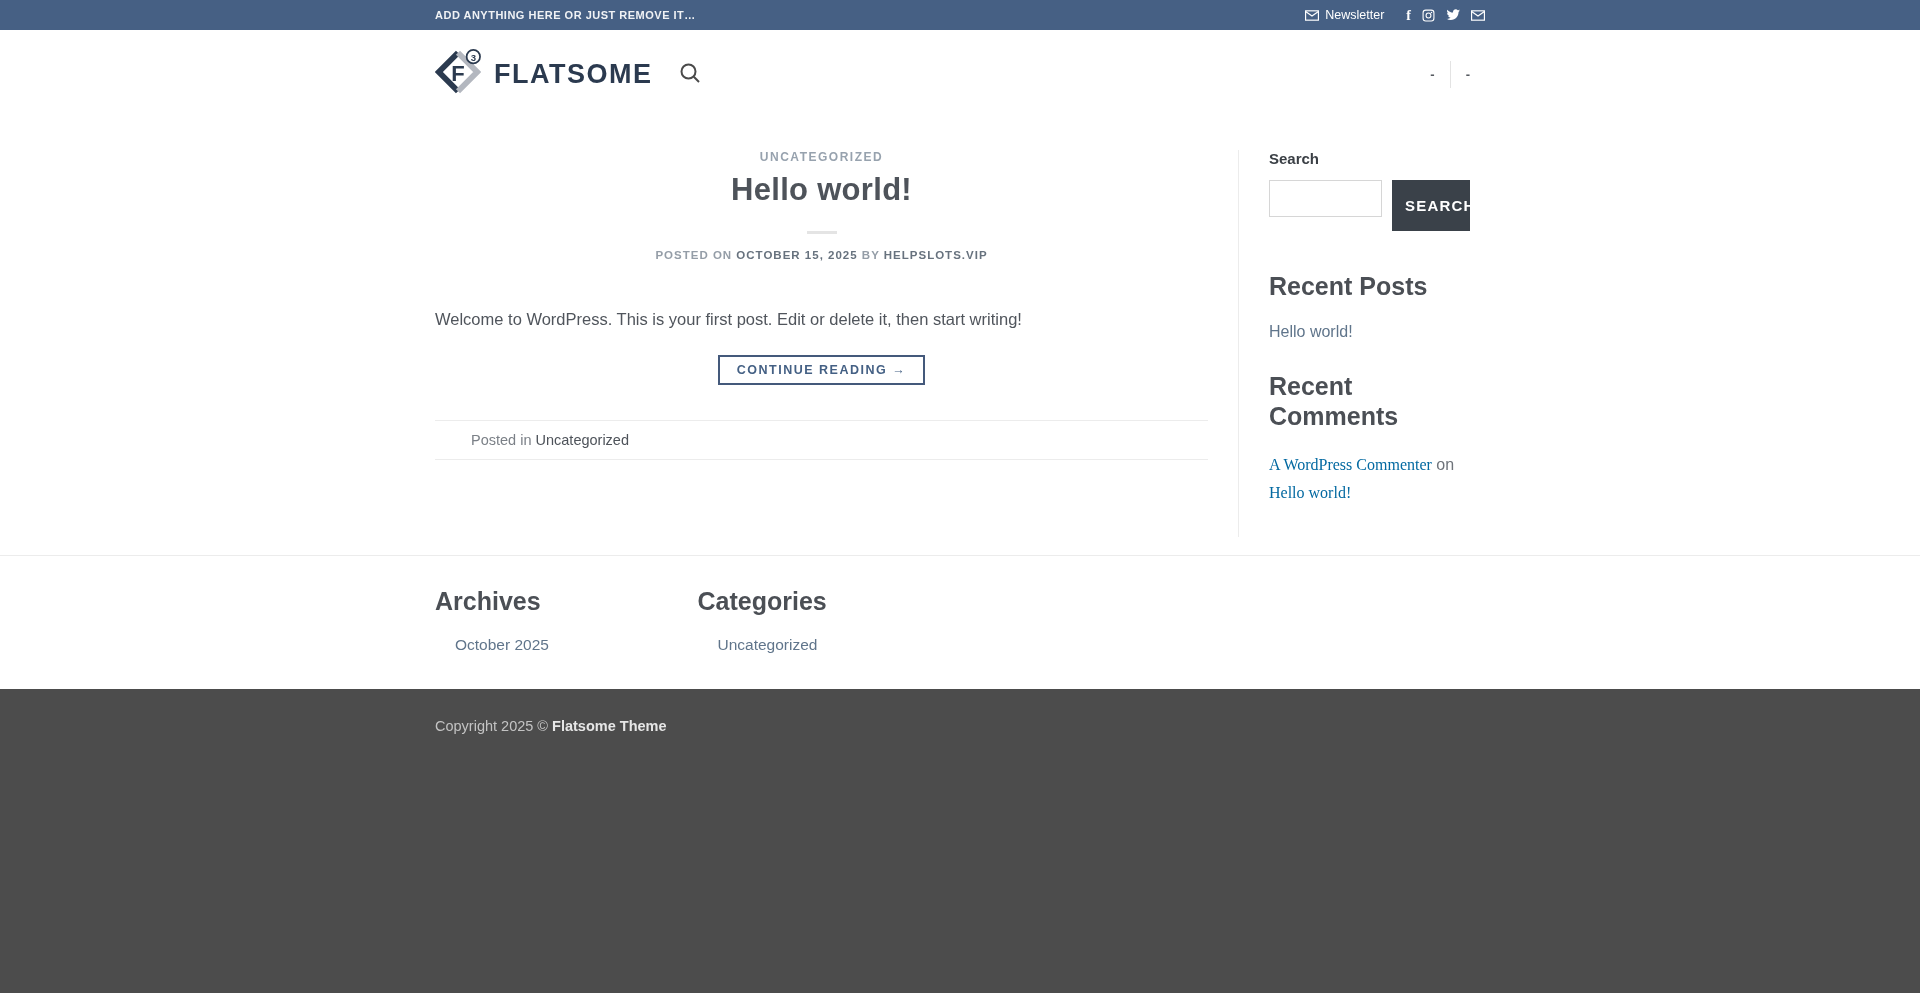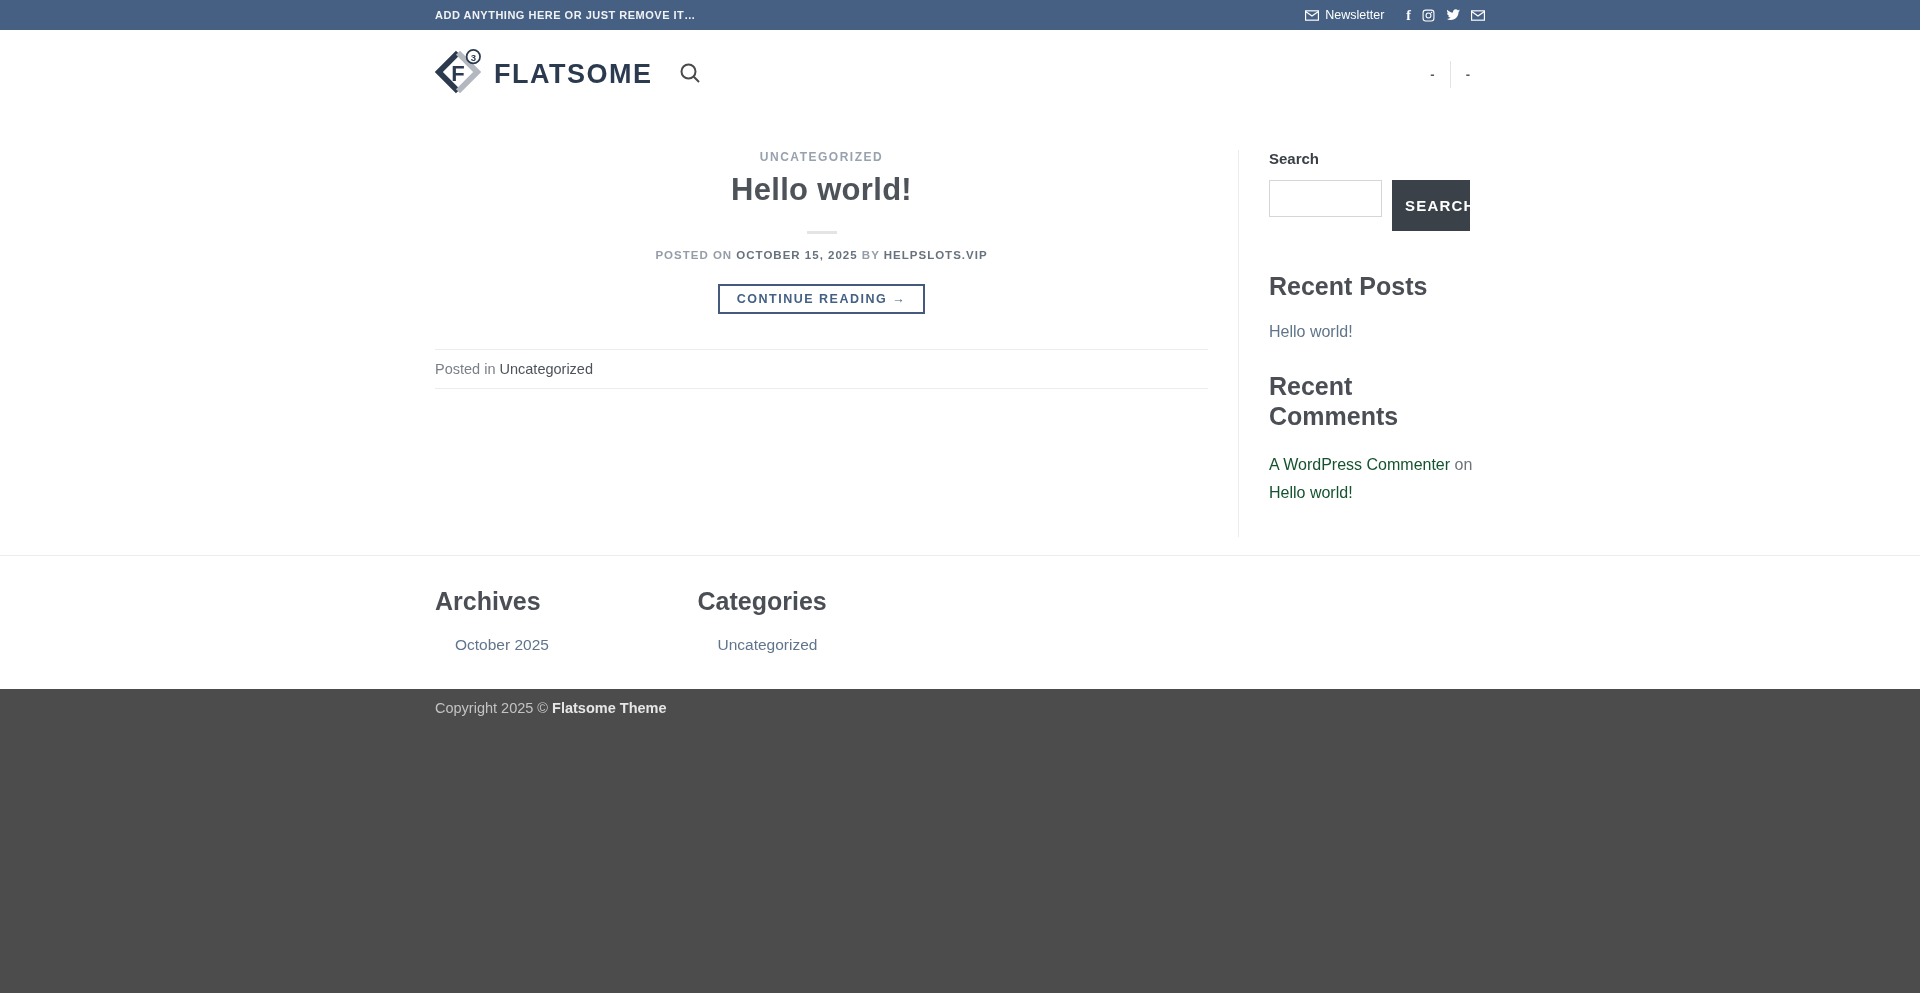--- a/index.html
+++ b/index.html
@@ -47,49 +47,49 @@
     margin-top:8px; letter-spacing:.3px; text-decoration:none; display:block; cursor:pointer; }
   .title-divider { width:30px; height:3px; background:#e4e4e4; margin:23px auto 0; }
   .post-meta { text-align:center; margin-top:15px; font-size:11.5px; font-weight:bold;
     letter-spacing:1px; color:#949da7; text-transform:uppercase; }
   .post-meta a { color:#67727e; text-decoration:none; cursor:pointer; }
   .post-excerpt { margin-top:46px; font-size:16.5px; color:#50555c; line-height:1.5; text-align:left; }
   .continue-btn { display:block; margin:23px auto 12px; background:#fff; border:2px solid #44597b;
     color:#446084; font-family:inherit; font-size:12.5px; font-weight:bold; letter-spacing:1.5px;
     padding:6px 17px; cursor:pointer; }
   .post-hr { border:none; border-top:1px solid #ececec; margin-top:35px; }
-  .posted-in { font-size:14.5px; color:#7b8087; padding:11px 0; text-align:left; }
+  .posted-in { font-size:14.5px; color:#7b8087; padding:11px 0; text-align:left;margin-left:36px; }
   .posted-in a { color:#4e535a; text-decoration:none; cursor:pointer; }
 
   
   .sidebar { width:247px; border-left:1px solid #ececec; padding-left:30px; padding-bottom:30px;
     align-self:flex-start; }
   .widget-label { font-size:15px; font-weight:bold; color:#3a3f45; }
   .search-row { display:flex; align-items:flex-start; gap:10px; margin-top:13px; }
   .search-input { width:113px; height:37px; border:1px solid #d6d6d6; background:#fff; font-size:14px; padding:0 8px; }
   .search-btn { width:78px; height:51px; background:#3a4149; color:#fff; border:none;
     font-family:inherit; font-size:15px; font-weight:bold; letter-spacing:1.2px;
     overflow:hidden; white-space:nowrap; text-align:left; padding-left:13px; cursor:pointer; }
   .widget-title { font-size:25px; font-weight:bold; color:#4b4f55; line-height:30px; }
   .wt-posts { margin-top:40px; }
   .wt-comments { margin-top:30px; }
   .sidebar-link { display:inline-block; color:#60758b; font-size:16px; text-decoration:none; cursor:pointer; }
   .recent-post-item { margin-top:22px; }
   .recent-comment { margin-top:20px; font-size:16px; color:#6e737a; line-height:1.75; width:217px; }
-  .recent-comment a { color:#14532d; text-decoration:none; cursor:pointer; }
+  .recent-comment a { color:#0369a1; text-decoration:none; cursor:pointer;font-family:Liberation Serif, serif; }
 
   
   .footer-widgets { height:134px; border-top:1px solid #ececec; background:#fff; flex:0 0 auto; }
   .footer-grid { display:grid; grid-template-columns:repeat(4, 1fr); padding-top:30px; }
   .fw-title { font-size:25px; font-weight:bold; color:#4b4f55; line-height:30px; }
   .fw-link { display:inline-block; margin-top:20px; color:#60758b; font-size:15.5px; text-decoration:none; cursor:pointer;margin-left:20px; }
 
   
   .footer-dark { background:#4c4c4c; flex:1 1 auto; }
-  .copyright { padding-top:11px; font-size:14.5px; color:#c3c3c3; }
+  .copyright { padding-top:29px; font-size:14.5px; color:#c3c3c3; }
   .copyright b { color:#e6e6e6; }
 </style>
 </head>
 <body>
 
 <div class="topbar">
   <div class="container topbar-inner">
     <span class="topbar-msg">ADD ANYTHING HERE OR JUST REMOVE IT…</span>
     <div class="topbar-right">
       <a class="newsletter">
@@ -164,20 +164,21 @@
     <article class="article-col">
       <a class="post-cat">UNCATEGORIZED</a>
       <a class="post-title">Hello world!</a>
       <div class="title-divider"></div>
       <div class="post-meta">
         <span>POSTED ON</span>
         <a>OCTOBER 15, 2025</a>
         <span>BY</span>
         <a>HELPSLOTS.VIP</a>
       </div>
+      <p class="post-excerpt">Welcome to WordPress. This is your first post. Edit or delete it, then start writing!</p>
       <button class="continue-btn">CONTINUE READING →</button>
       <hr class="post-hr">
       <div class="posted-in">
         <span>Posted in</span>
         <a>Uncategorized</a>
       </div>
       <hr class="post-hr" style="margin-top:0;">
     </article>
 
     <aside class="sidebar">

